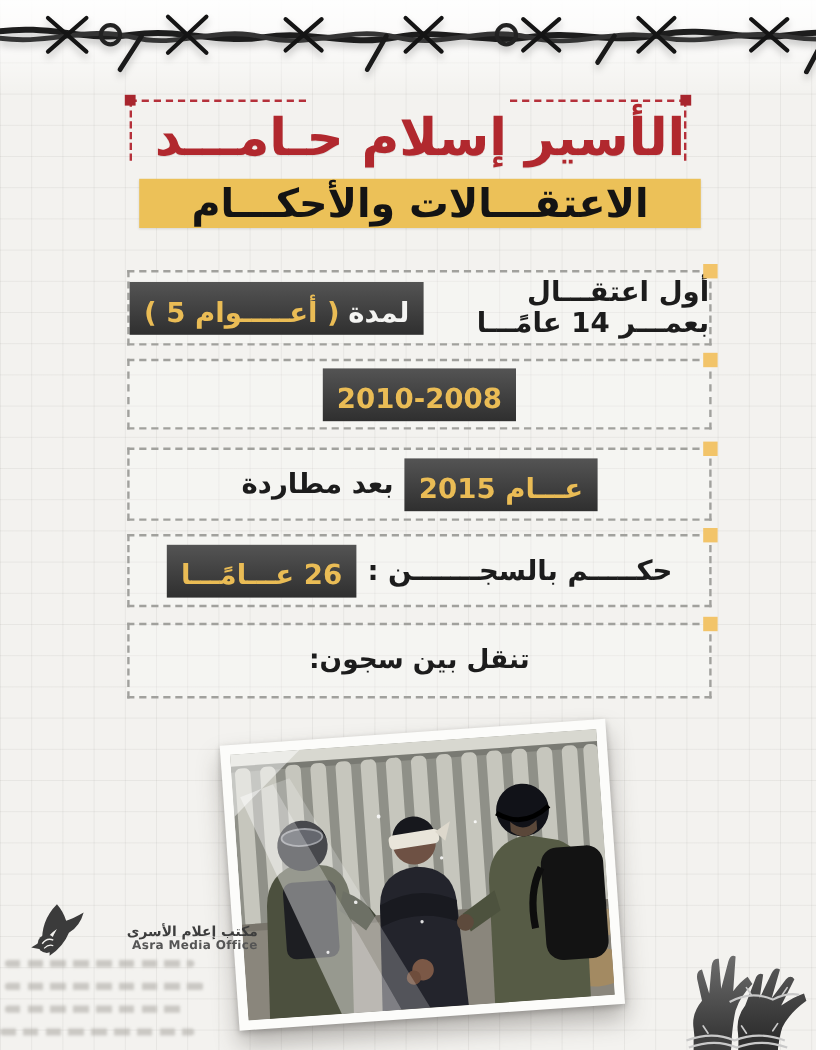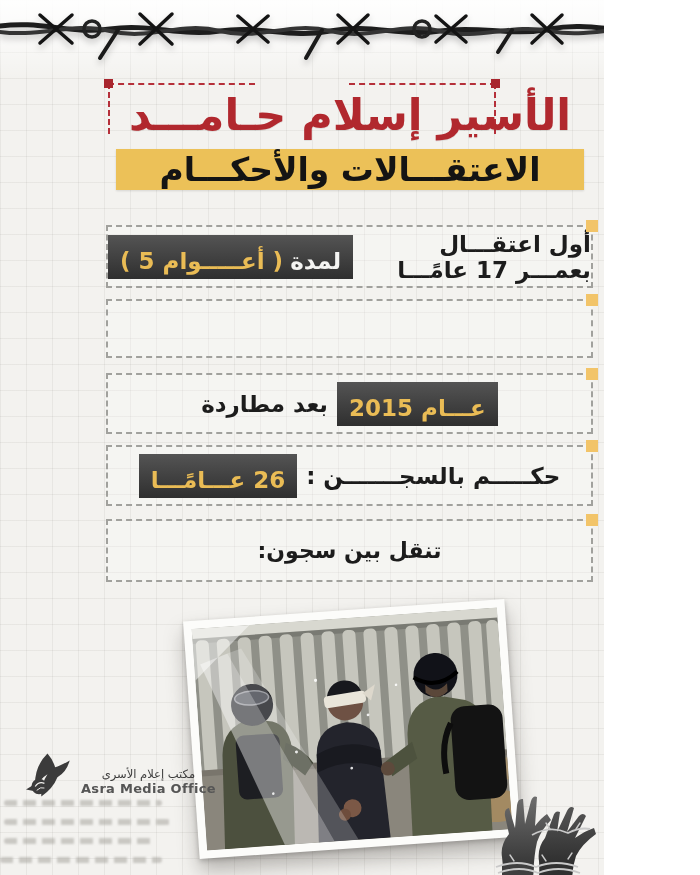--- a/index.html
+++ b/index.html
@@ -1,20 +1,20 @@
 <!DOCTYPE html>
 <html lang="ar"><head>
 <meta charset="utf-8">
 <style>
   * { box-sizing: border-box; margin: 0; padding: 0; }
   html,body { width:700px; height:875px; }
   body { font-family:"DejaVu Sans", sans-serif; overflow:hidden; }
 
   .stage{
-    position:relative; width:604px; height:875px; overflow:hidden;
+    position:relative; width:680px; height:875px; overflow:hidden;
     background-color:#f3f2ef;
     background-image:
       linear-gradient(rgba(150,148,145,.13) 1px, transparent 1px),
       linear-gradient(90deg, rgba(150,148,145,.13) 1px, transparent 1px);
     background-size:26px 26px;
   }
   .top-sheen{
     position:absolute; top:0; left:0; right:0; height:78px;
     background:linear-gradient(180deg, rgba(255,255,255,.95) 0%, rgba(255,255,255,.55) 55%, rgba(255,255,255,0) 100%);
   }
@@ -69,22 +69,22 @@
   .photo{
     position:absolute; left:191px; top:610px; width:322px; height:238px;
     background:#fcfcfa; padding:8px; transform:rotate(-4deg);
     box-shadow:0 12px 20px rgba(60,55,48,.35), 0 2px 5px rgba(0,0,0,.22);
   }
   .photo svg{ width:100%; height:100%; display:block; }
 
   
   .logo{ position:absolute; left:26px; top:748px; display:flex; align-items:center; gap:9px; }
   .logo-bird{ width:46px; height:54px; }
-  .logo-ar{ font-size:11.5px; font-weight:normal; color:#3d3d3d; direction:rtl; text-align:center;margin-top:12px; }
-  .logo-en{ font-size:13px; font-weight:bold; color:#555; letter-spacing:.3px; }
+  .logo-ar{ font-size:11.5px; font-weight:bold; color:#3d3d3d; direction:rtl; text-align:right;margin-top:12px; }
+  .logo-en{ font-size:10px; font-weight:bold; color:#555; letter-spacing:.3px;margin-left:29px; }
 
   
   .wm{ position:absolute; left:0; top:800px; width:170px; filter:blur(1.3px); opacity:.5; }
   .wm div{
     height:6px; margin:0 0 13px 4px; border-radius:3px;
     background:repeating-linear-gradient(90deg,#a29f99 0 13px, transparent 13px 19px);
   }
   .wm div:nth-child(1){ width:158px; }
   .wm div:nth-child(2){ width:166px; }
   .wm div:nth-child(3){ width:148px; }
@@ -123,25 +123,26 @@
     </g>
   </svg>
 
   <div class="bk bk-l"></div>
   <div class="bk bk-r"></div>
   <div class="title">الأسير إسلام حـامـــد</div>
 
   <div class="band">الاعتقـــالات والأحكـــام</div>
 
   <div class="fact f1">
-    <span>أول اعتقـــال بعمـــر 17 عامًـــا</span>
+    <span>أول اعتقـــال بعمـــر 14 عامًـــا</span>
     <span class="chip"><span class="w">لمدة</span><span dir="ltr">( 5 أعـــــوام )</span></span>
   </div>
 
   <div class="fact f2">
+    <span class="chip">2010-2008</span>
   </div>
 
   <div class="fact f3">
     <span class="chip">عـــام 2015</span>
     <span>بعد مطاردة</span>
   </div>
 
   <div class="fact f4">
     <span>حكـــــم بالسجـــــــن :</span>
     <span class="chip">26 عـــامًـــا</span>

